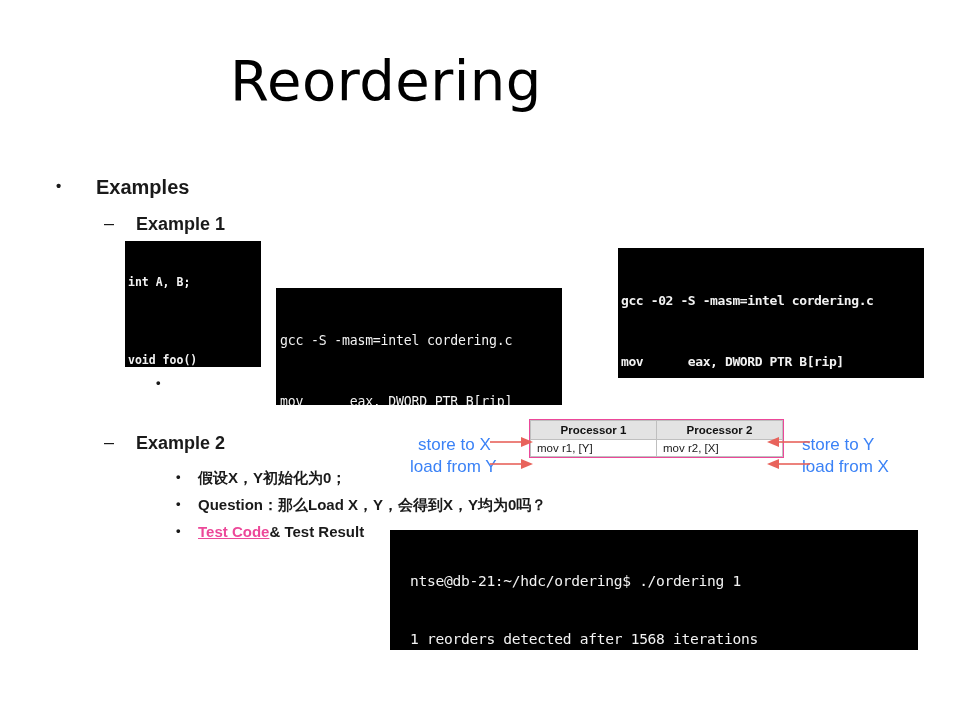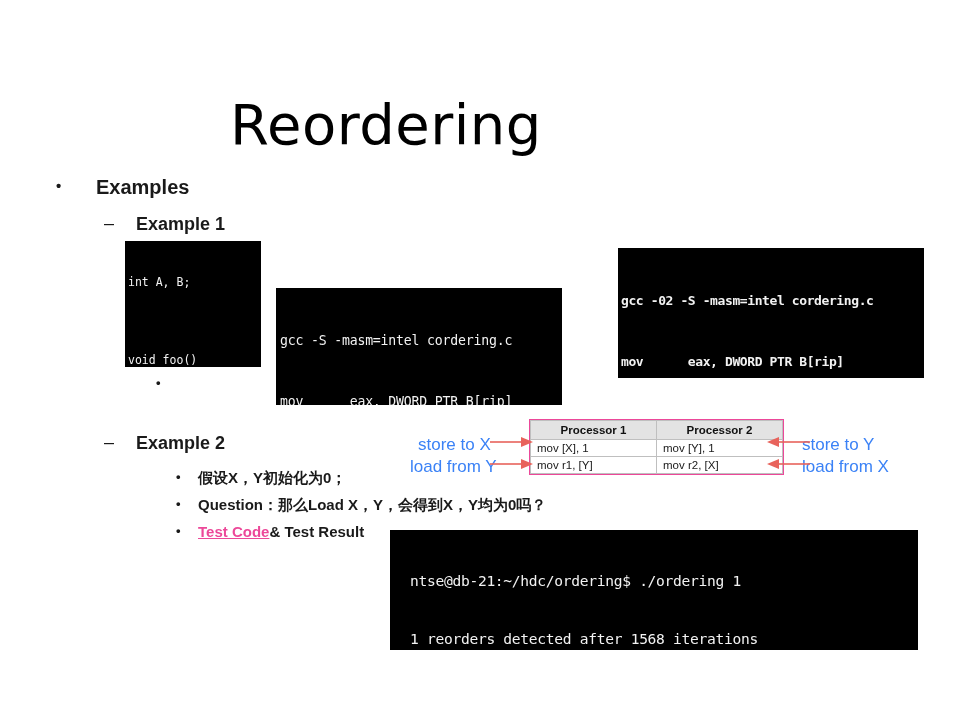--- a/index.html
+++ b/index.html
@@ -28,21 +28,20 @@
     position: absolute;
     left: 0;
     top: 48px;
     width: 772px;
     text-align: center;
     font-size: 56px;
     font-weight: 400;
     letter-spacing: 0.5px;
     color: #000000;
     font-family: "DejaVu Sans", sans-serif;
-    margin-top: 44px;
   }
 
   
   .lvl1 {
     position: absolute;
     font-size: 20px;
     font-weight: bold;
     color: #1a1a1a;
   }
   .lvl1 .bullet {
@@ -105,20 +104,21 @@
   .codeblock .ln { display: block; }
 
   #code-source {
     left: 125px;
     top: 241px;
     width: 136px;
     height: 126px;
     font-size: 11.5px;
     line-height: 15.6px;
     padding: 3px 0 8px 3px;
+    font-weight: bold;
   }
   #code-asm-noopt {
     left: 276px;
     top: 248px;
     width: 286px;
     height: 117px;
     font-size: 13.2px;
     line-height: 20.4px;
     padding: 2px 0 8px 4px;
     letter-spacing: -0.2px;
@@ -266,24 +266,20 @@
 
   <div id="processor-table">
     <table>
       <thead>
         <tr>
           <th>Processor 1</th>
           <th>Processor 2</th>
         </tr>
       </thead>
       <tbody>
-        <tr>
-          <td>mov [X], 1</td>
-          <td>mov [Y], 1</td>
-        </tr>
         <tr>
           <td>mov r1, [Y]</td>
           <td>mov r2, [X]</td>
         </tr>
       </tbody>
     </table>
   </div>
 
   <div class="annot" id="annot-store-x">store to X</div>
   <div class="annot" id="annot-load-y">load from Y</div>

